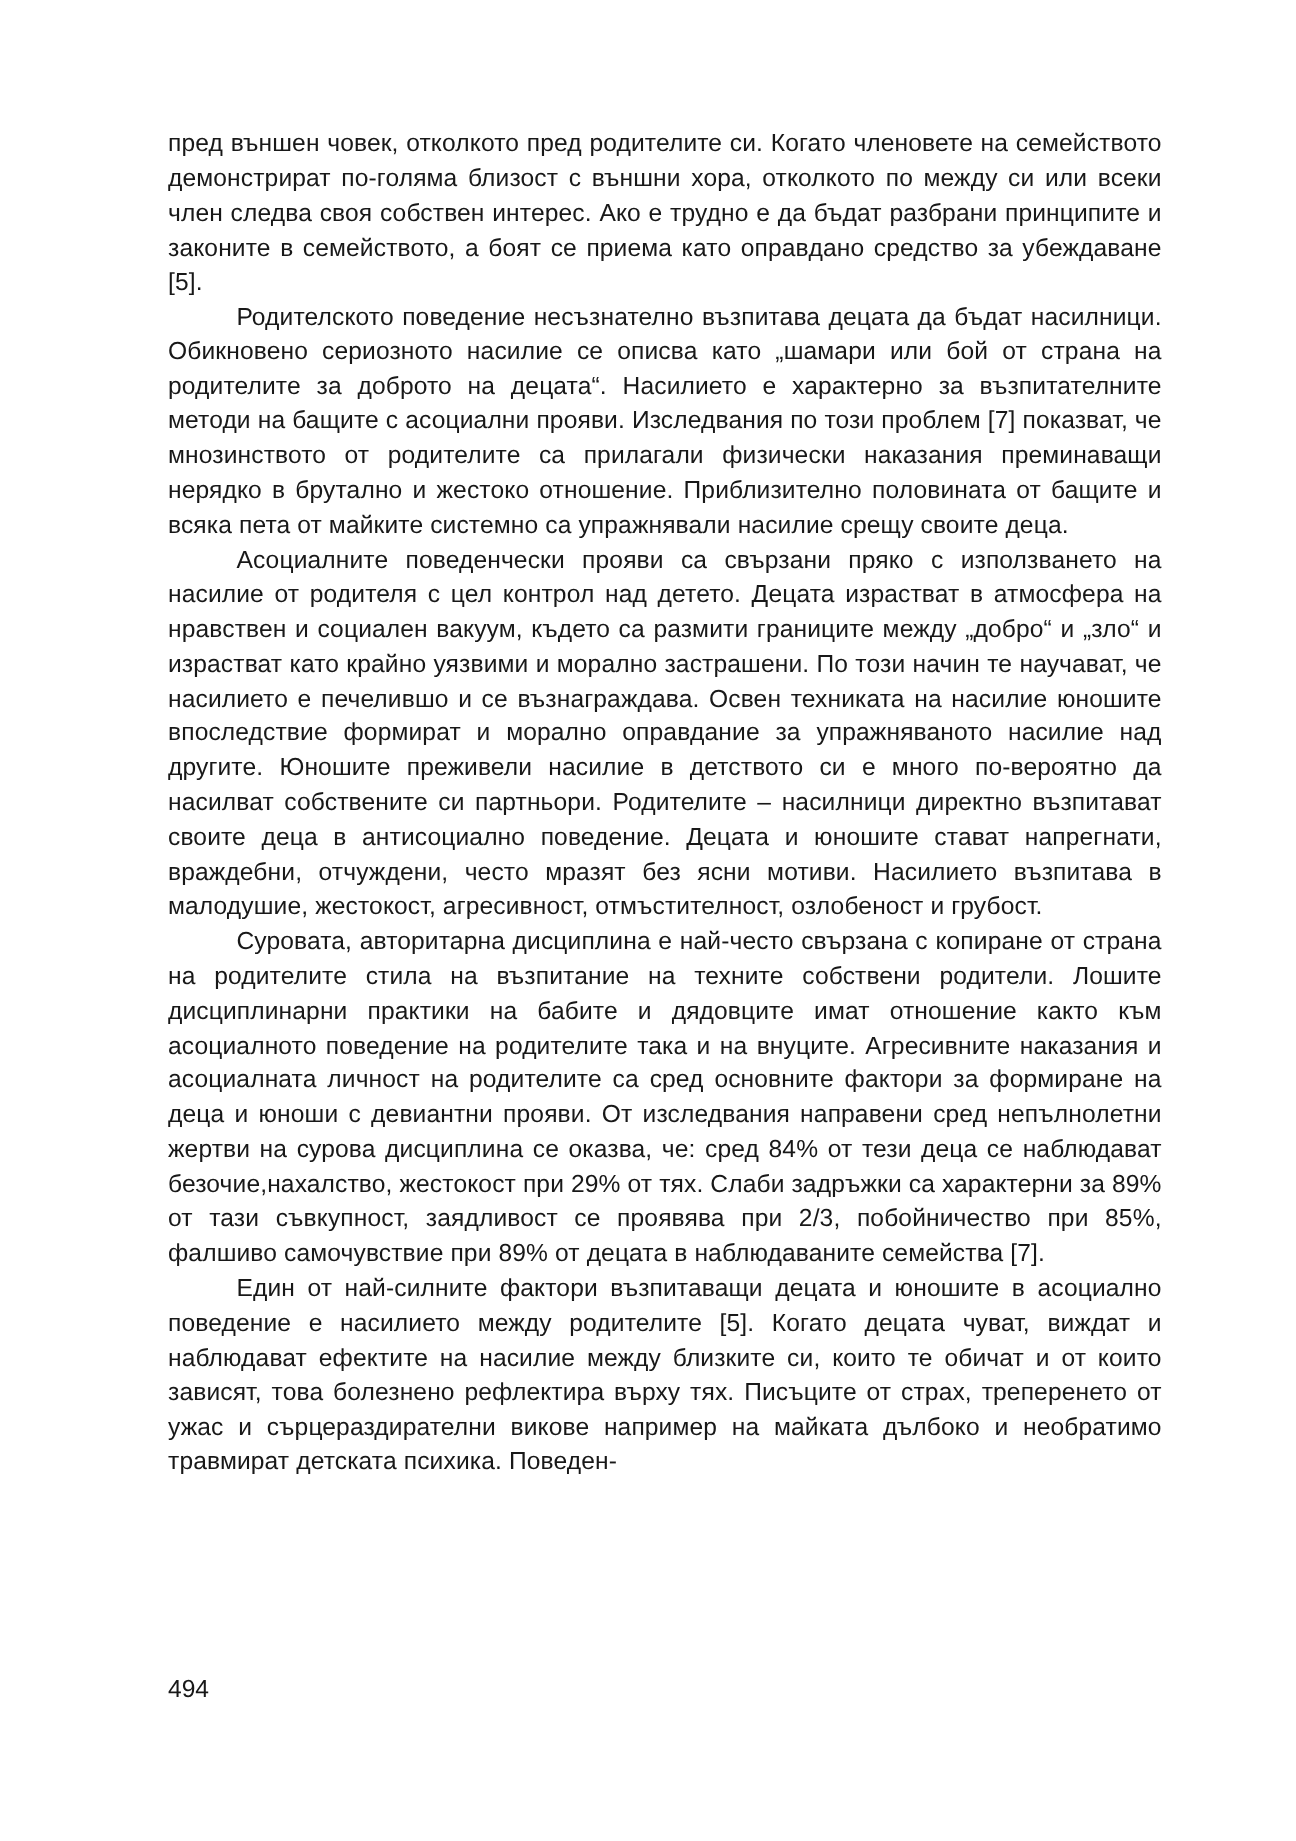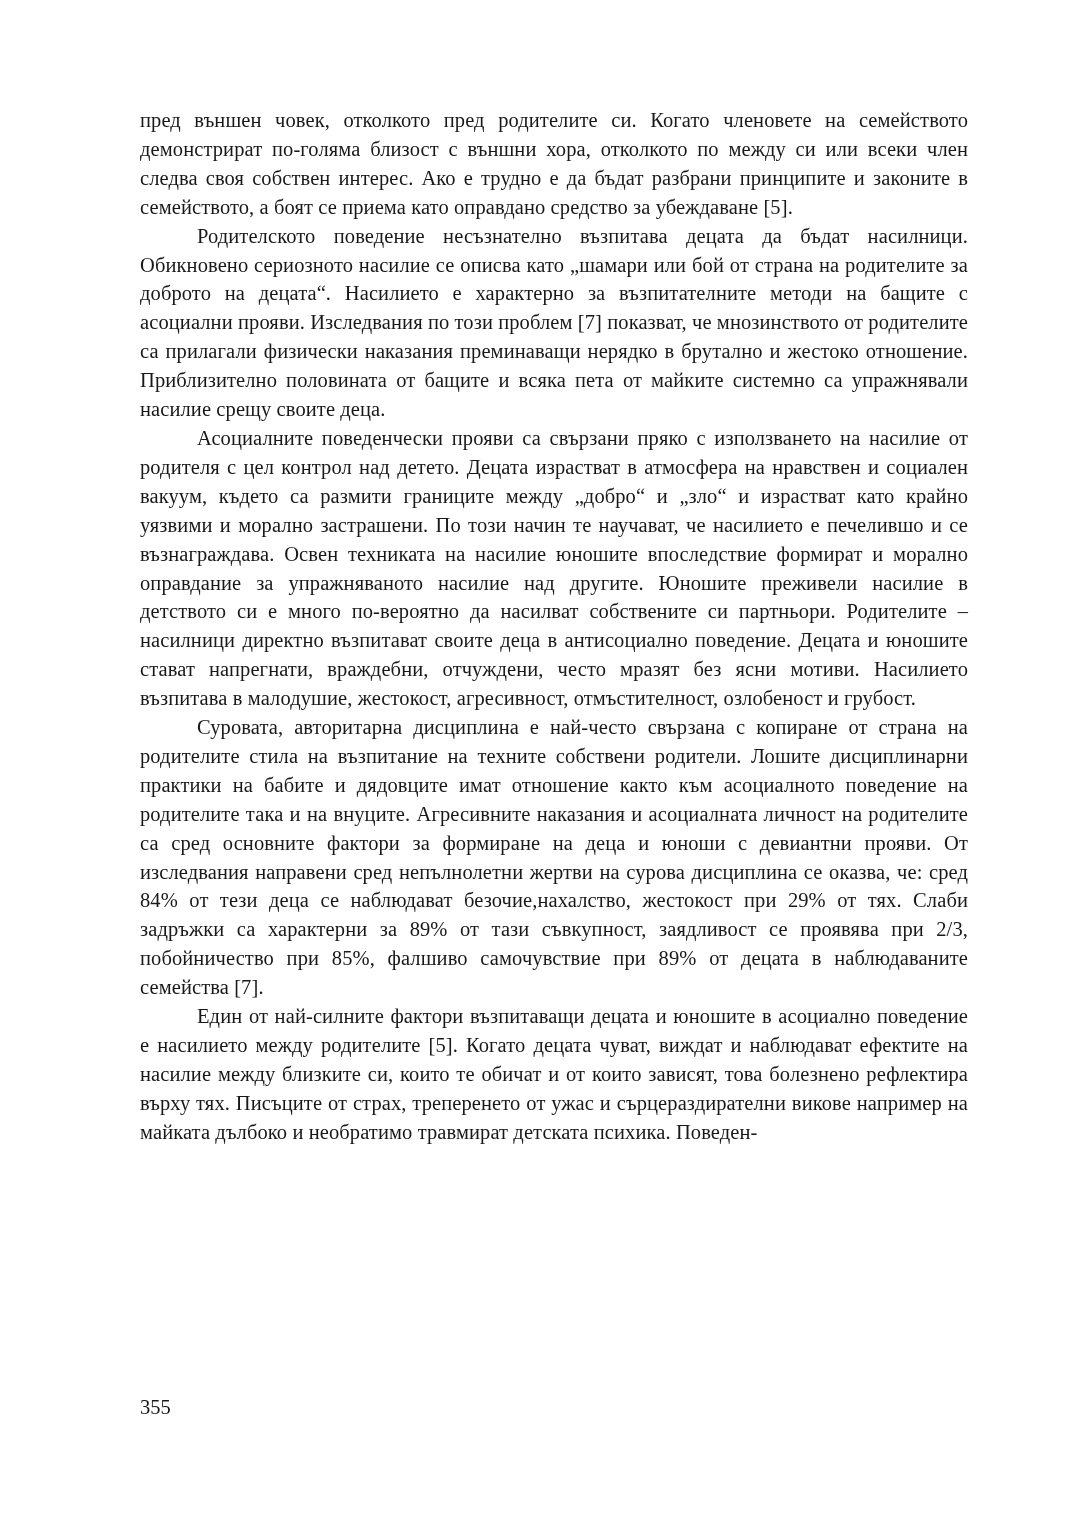--- a/index.html
+++ b/index.html
@@ -6,21 +6,21 @@
     margin: 0;
     padding: 0;
     background: #ffffff;
   }
   .page {
     position: relative;
     width: 1080px;
     height: 1534px;
     background: #ffffff;
     overflow: hidden;
-    font-family: Liberation Serif, serif;
+    font-family: Liberation Sans, sans-serif;
     color: #181818;
   }
   .text-block {
     position: absolute;
     left: 140px;
     top: 106px;
     width: 828px;
   }
   .para {
     margin: 0;
@@ -45,14 +45,14 @@
 <body>
 
 <div class="page">
   <div class="text-block">
       <p class="para">пред външен човек, отколкото пред родителите си. Когато членовете на семейството демонстрират по-голяма близост с външни хора, отколкото по между си или всеки член следва своя собствен интерес. Ако е трудно е да бъдат разбрани принципите и законите в семейството, а боят се приема като оправдано средство за убеждаване [5].</p>
       <p class="para indent">Родителското поведение несъзнателно възпитава децата да бъдат насилници. Обикновено сериозното насилие се описва като „шамари или бой от страна на родителите за доброто на децата“. Насилието е характерно за възпитателните методи на бащите с асоциални прояви. Изследвания по този проблем [7] показват, че мнозинството от родителите са прилагали физически наказания преминаващи нерядко в брутално и жестоко отношение. Приблизително половината от бащите и всяка пета от майките системно са упражнявали насилие срещу своите деца.</p>
       <p class="para indent">Асоциалните поведенчески прояви са свързани пряко с използването на насилие от родителя с цел контрол над детето. Децата израстват в атмосфера на нравствен и социален вакуум, където са размити границите между „добро“ и „зло“ и израстват като крайно уязвими и морално застрашени. По този начин те научават, че насилието е печелившо и се възнаграждава. Освен техниката на насилие юношите впоследствие формират и морално оправдание за упражняваното насилие над другите. Юношите преживели насилие в детството си е много по-вероятно да насилват собствените си партньори. Родителите – насилници директно възпитават своите деца в антисоциално поведение. Децата и юношите стават напрегнати, враждебни, отчуждени, често мразят без ясни мотиви. Насилието възпитава в малодушие, жестокост, агресивност, отмъстителност, озлобеност и грубост.</p>
       <p class="para indent">Суровата, авторитарна дисциплина е най-често свързана с копиране от страна на родителите стила на възпитание на техните собствени родители. Лошите дисциплинарни практики на бабите и дядовците имат отношение както към асоциалното поведение на родителите така и на внуците. Агресивните наказания и асоциалната личност на родителите са сред основните фактори за формиране на деца и юноши с девиантни прояви. От изследвания направени сред непълнолетни жертви на сурова дисциплина се оказва, че: сред 84% от тези деца се наблюдават безочие,нахалство, жестокост при 29% от тях. Слаби задръжки са характерни за 89% от тази съвкупност, заядливост се проявява при 2/3, побойничество при 85%, фалшиво самочувствие при 89% от децата в наблюдаваните семейства [7].</p>
       <p class="para indent">Един от най-силните фактори възпитаващи децата и юношите в асоциално поведение е насилието между родителите [5]. Когато децата чуват, виждат и наблюдават ефектите на насилие между близките си, които те обичат и от които зависят, това болезнено рефлектира върху тях. Писъците от страх, треперенето от ужас и сърцераздирателни викове например на майката дълбоко и необратимо травмират детската психика. Поведен-</p>
     </div>
-  <div class="page-number">355</div>
+  <div class="page-number">494</div>
 </div>
 
 </body></html>

